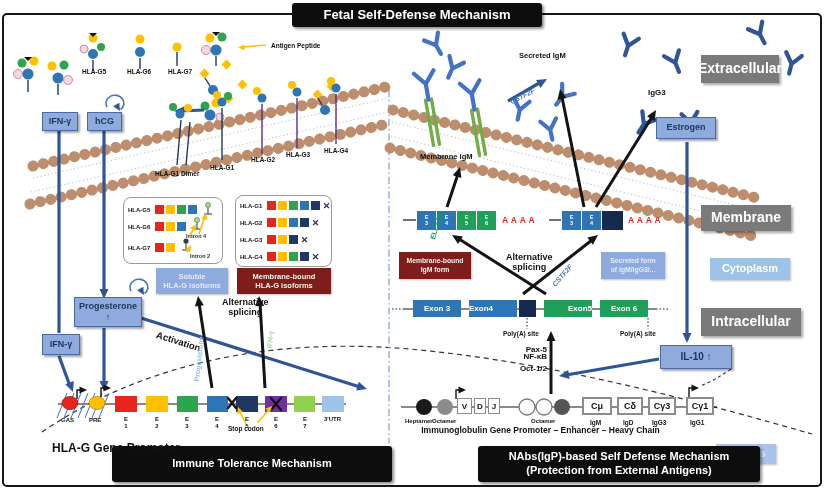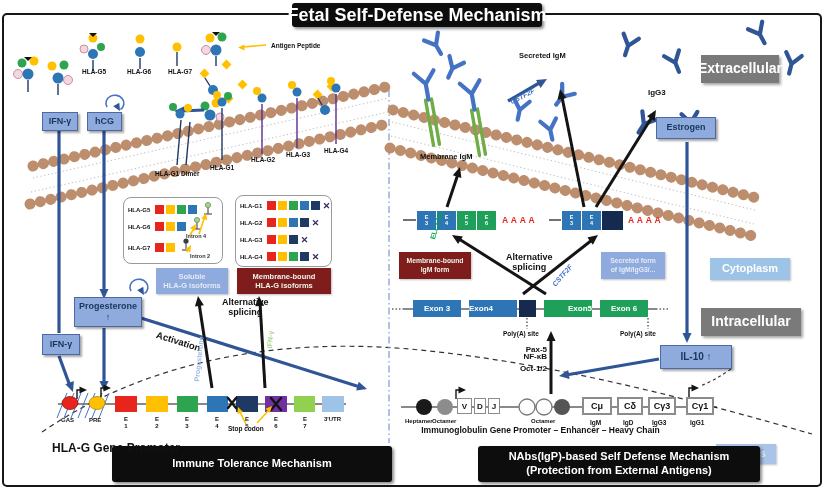--- a/index.html
+++ b/index.html
@@ -333,21 +333,21 @@
       <path class="kh" transform="translate(466,390) rotate(90)" d="M0,0 L-3.5,7.5 L3.5,7.5 Z"></path>
       <circle cx="527" cy="407" r="8" fill="#fff" stroke="#777" stroke-width="1.3"></circle>
       <circle cx="544" cy="407" r="8" fill="#fff" stroke="#777" stroke-width="1.3"></circle>
       <circle cx="562" cy="407" r="8" fill="#555"></circle>
       <path class="klt" d="M689,397 L689,388 L695,388"></path>
       <path class="kh" transform="translate(699,388) rotate(90)" d="M0,0 L-3.5,7.5 L3.5,7.5 Z"></path>
       <path d="M 731,369 Q 714,381 700,386" fill="none" stroke="#333" stroke-width="1.1" stroke-dasharray="3 3"></path>
     </g>
   </svg>
 
-  <div class="box black" style="left:292px;top:3px;width:250px;height:24px;font-size:18px;z-index:4">
+  <div class="box black" style="left:292px;top:3px;width:250px;height:24px;font-size:13px;z-index:4">
     <span>Fetal Self-Defense Mechanism</span>
   </div>
 
   <div class="lbl" style="left:82px;top:68px;font-size:6.5px">HLA-G5</div>
   <div class="lbl" style="left:127px;top:68px;font-size:6.5px">HLA-G6</div>
   <div class="lbl" style="left:168px;top:68px;font-size:6.5px">HLA-G7</div>
   <div class="lbl" style="left:271px;top:42px;font-size:6.5px">Antigen Peptide</div>
 
   <div class="box blue" style="left:42px;top:112px;width:36px;height:19px;font-size:9px">
     <span>IFN-γ</span>
@@ -590,20 +590,23 @@
     </div>
   <div class="lbl" style="left:590px;top:419px;font-size:6.5px">IgM</div>
   <div class="lbl" style="left:623px;top:419px;font-size:6.5px">IgD</div>
   <div class="lbl" style="left:652px;top:419px;font-size:6.5px">IgG3</div>
   <div class="lbl" style="left:690px;top:419px;font-size:6.5px">IgG1</div>
   <div class="lbl" style="left:408px;top:426px;width:265px;font-size:8.5px;text-align:center">Immunoglobulin Gene Promoter – Enhancer – Heavy Chain</div>
 
   <div class="box gray" style="left:701px;top:55px;width:78px;height:28px;font-size:14px">
     <span>Extracellular</span>
   </div>
+  <div class="box gray" style="left:701px;top:205px;width:90px;height:26px;font-size:14px">
+    <span>Membrane</span>
+  </div>
   <div class="box lblue" style="left:710px;top:258px;width:80px;height:22px;font-size:11px">
     <span>Cytoplasm</span>
   </div>
   <div class="box gray" style="left:701px;top:308px;width:100px;height:28px;font-size:14px">
     <span>Intracellular</span>
   </div>
   <div class="box lblue" style="left:716px;top:444px;width:60px;height:20px;font-size:10px;background:#A9C4E8;color:#EAF1FA">
     <span>Nucleus</span>
   </div>
 

